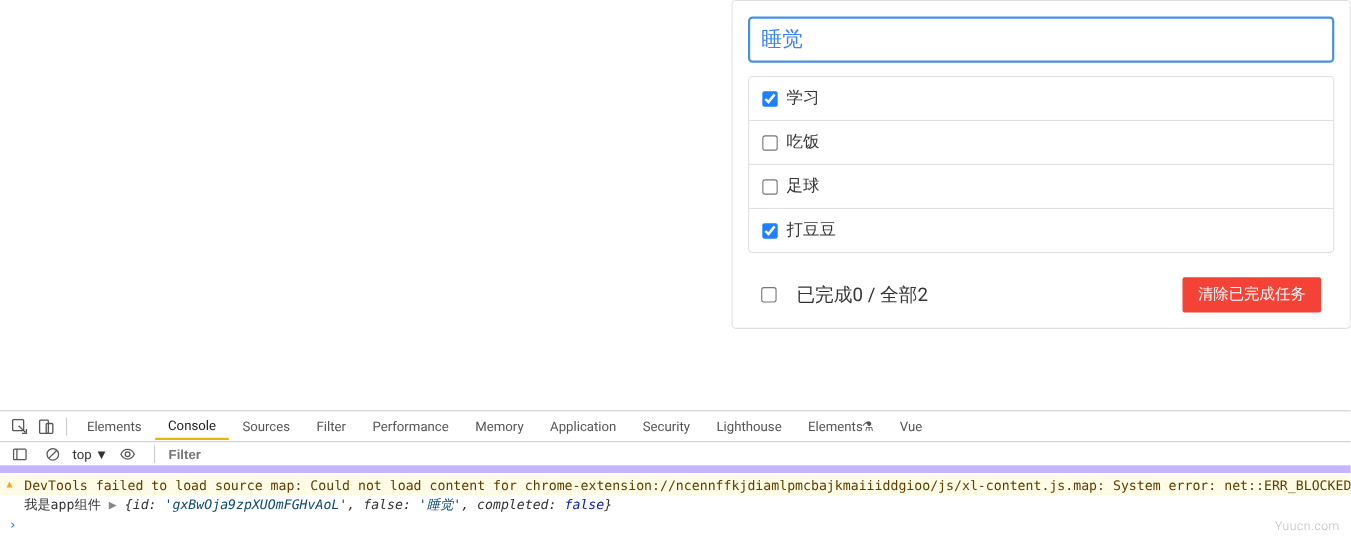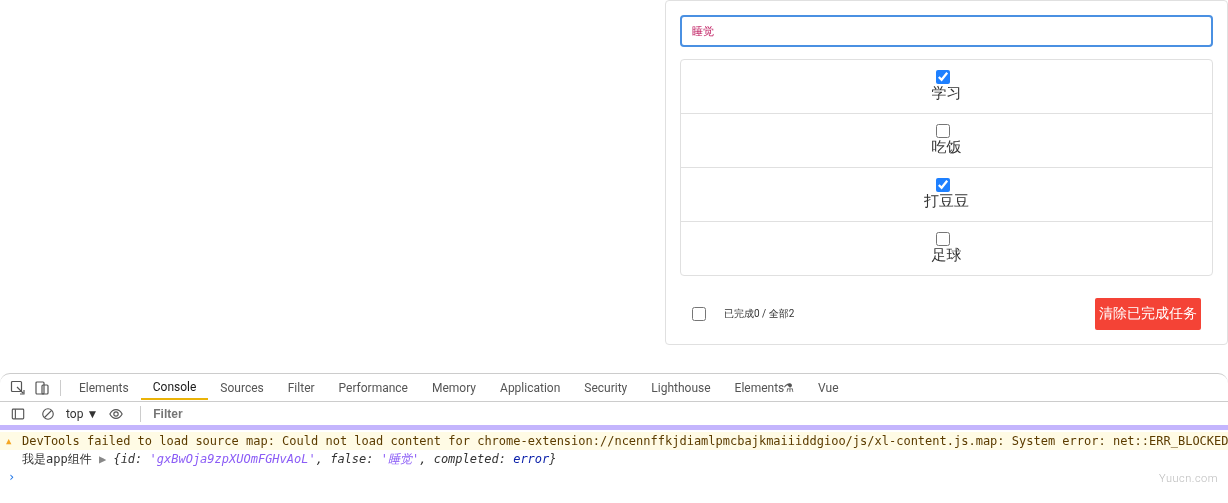--- a/index.html
+++ b/index.html
@@ -1,54 +1,54 @@
 <!DOCTYPE html>
 <html><head>
   <meta charset="utf-8">
   <style>
     * { box-sizing: border-box; margin: 0; padding: 0; }
     body { font-family: -apple-system, BlinkMacSystemFont, "Segoe UI", Roboto, Arial, sans-serif; font-size: 14px; background: #fff; width: 1228px; height: 503px; overflow: hidden; position: relative; }
     
     
     .app-area { position: absolute; left: 665px; top: 0; right: 0; }
     .todo-container { border: 1px solid #e0e0e0; border-radius: 4px; padding: 14px; background: #fff; }
-    .todo-input { width: 100%; padding: 8px 10px; font-size: 11px; border: 2px solid #4a90e2; border-radius: 4px; outline: none; color: #be185d; }
+    .todo-input { width: 100%; padding: 8px 10px; font-size: 19px; border: 2px solid #4a90e2; border-radius: 4px; outline: none; color: #3b82f6; }
     .todo-list { margin-top: 12px; border: 1px solid #e0e0e0; border-radius: 4px; }
-    .todo-item { display: flex; align-items: center; padding: 10px 12px; border-bottom: 1px solid #e0e0e0; flex-direction: column; }
+    .todo-item { display: flex; align-items: center; padding: 10px 12px; border-bottom: 1px solid #e0e0e0; }
     .todo-item:last-child { border-bottom: none; }
     .todo-check { margin-right: 8px; width: 14px; height: 14px; accent-color: #1e80ff; }
     .todo-label { font-size: 15px; color: #333; }
     .todo-footer { display: flex; align-items: center; margin-top: 18px; padding: 4px 12px 0; }
     .footer-check { margin-right: 18px; width: 14px; height: 14px; }
-    .footer-text { font-size: 10px; color: #333; flex: 1; }
-    .clear-btn { background: #f44336; color: #fff; border: none; padding: 7px 4px; font-size: 14px; border-radius: 2px; cursor: pointer; margin-left: auto; }
+    .footer-text { font-size: 17px; color: #333; flex: 1; }
+    .clear-btn { background: #f44336; color: #fff; border: none; padding: 7px 14px; font-size: 14px; border-radius: 2px; cursor: pointer; margin-left: auto; }
     
     
-    .devtools { position: absolute; left: 0; right: 0; bottom: 0; top: 373px; background: #fff; border-top: 1px solid #ccc; display: flex; flex-direction: column; border-radius: 10px; }
+    .devtools { position: absolute; left: 0; right: 0; bottom: 0; top: 373px; background: #fff; border-top: 1px solid #ccc; display: flex; flex-direction: column; }
     .dt-tabs { display: flex; align-items: center; height: 28px; border-bottom: 1px solid #ccc; padding: 0 6px; }
     .dt-icon-btn { width: 24px; height: 24px; display: flex; align-items: center; justify-content: center; cursor: pointer; color: #555; }
     .dock-icon svg { width: 16px; height: 16px; }
     .dt-tab { padding: 4px 12px; font-size: 12px; color: #555; cursor: pointer; }
     .dt-tab.active { color: #1a1a1a; border-bottom: 2px solid #eab308; }
     .dt-flask { margin-left: -4px; color: #555; font-size: 12px; }
     
-    .dt-toolbar { display: flex; align-items: center; height: 28px; border-bottom: 5px solid #c4b5fd; padding: 0 6px; gap: 6px; }
+    .dt-toolbar { display: flex; align-items: center; height: 28px; border-bottom: 7px solid #c4b5fd; padding: 0 6px; gap: 6px; }
     .dt-play svg, .dt-clear svg, .dt-eye svg { width: 14px; height: 14px; }
     .dt-dropdown { font-size: 12px; color: #333; display: flex; align-items: center; gap: 3px; }
     .dt-sep { width: 1px; height: 16px; background: #ccc; margin: 0 6px; }
     .dt-filter { border: none; outline: none; font-size: 12px; color: #999; flex: 1; font-weight: bold; }
     
     .dt-console { flex: 1; font-family: Consolas, Menlo, monospace; font-size: 12px; padding: 2px 0; overflow: hidden; }
     .dt-line { padding: 1px 22px; position: relative; line-height: 16px; white-space: nowrap; }
     .dt-line.warn { background: #fffbe5; color: #5c3c00; }
     .dt-line.warn::before { content: "▲"; position: absolute; left: 6px; color: #f5a623; font-size: 9px; }
     .dt-url { color: #5c3c00; }
     .dt-line.log { color: #333; }
     .dt-arrow { color: #888; }
-    .dt-str { color: #8b5cf6; font-style: italic; }
+    .dt-str { color: #0c4a6e; font-style: italic; }
     .dt-bool { color: #0d22aa; font-style: italic; }
     .dt-obj { font-style: italic; color: #333; }
     .dt-prompt { padding: 2px 8px; color: #1a73e8; }
     
     .watermark { position: absolute; right: 10px; bottom: 18px; color: #bbb; font-size: 11px; font-weight: 300; letter-spacing: 0.5px; pointer-events: none; }
   </style>
 </head>
 <body>
 
 <div class="app-area">
@@ -57,26 +57,26 @@
     <div class="todo-list">
       <div class="todo-item">
         <input type="checkbox" class="todo-check" checked="" style="">
         <span class="todo-label">学习</span>
       </div>
       <div class="todo-item">
         <input type="checkbox" class="todo-check" style="">
         <span class="todo-label">吃饭</span>
       </div>
       <div class="todo-item">
+        <input type="checkbox" class="todo-check" style="">
+        <span class="todo-label">足球</span>
+      </div>
+      <div class="todo-item">
         <input type="checkbox" class="todo-check" checked="" style="">
         <span class="todo-label">打豆豆</span>
-      </div>
-      <div class="todo-item">
-        <input type="checkbox" class="todo-check" style="">
-        <span class="todo-label">足球</span>
       </div>
     </div>
     <div class="todo-footer">
       <input type="checkbox" class="footer-check" style="">
       <span class="footer-text">已完成0 / 全部2</span>
       <button class="clear-btn">清除已完成任务</button>
     </div>
   </div>
 </div>
 
@@ -135,19 +135,19 @@
     <input class="dt-filter" type="text" placeholder="Filter" style="">
   </div>
 
   <div class="dt-console">
     <div class="dt-line warn">
       <span>DevTools failed to load source map: Could not load content for </span><span class="dt-url">chrome-extension://ncennffkjdiamlpmcbajkmaiiiddgioo/js/xl-content.js.map</span><span>: System error: net::ERR_BLOCKED_BY_CLIENT</span>
     </div>
     <div class="dt-line log">
       <span>我是app组件</span>
       <span class="dt-arrow">▶</span>
-      <span class="dt-obj">{<span>id:</span> <span class="dt-str">'gxBwOja9zpXUOmFGHvAoL'</span>, <span>false:</span> <span class="dt-str">'睡觉'</span>, <span>completed:</span> <span class="dt-bool">error</span>}</span>
+      <span class="dt-obj">{<span>id:</span> <span class="dt-str">'gxBwOja9zpXUOmFGHvAoL'</span>, <span>false:</span> <span class="dt-str">'睡觉'</span>, <span>completed:</span> <span class="dt-bool">false</span>}</span>
     </div>
     <div class="dt-prompt">›</div>
   </div>
 </div>
 
 <div class="watermark">Yuucn.com</div>
 
 </body></html>

